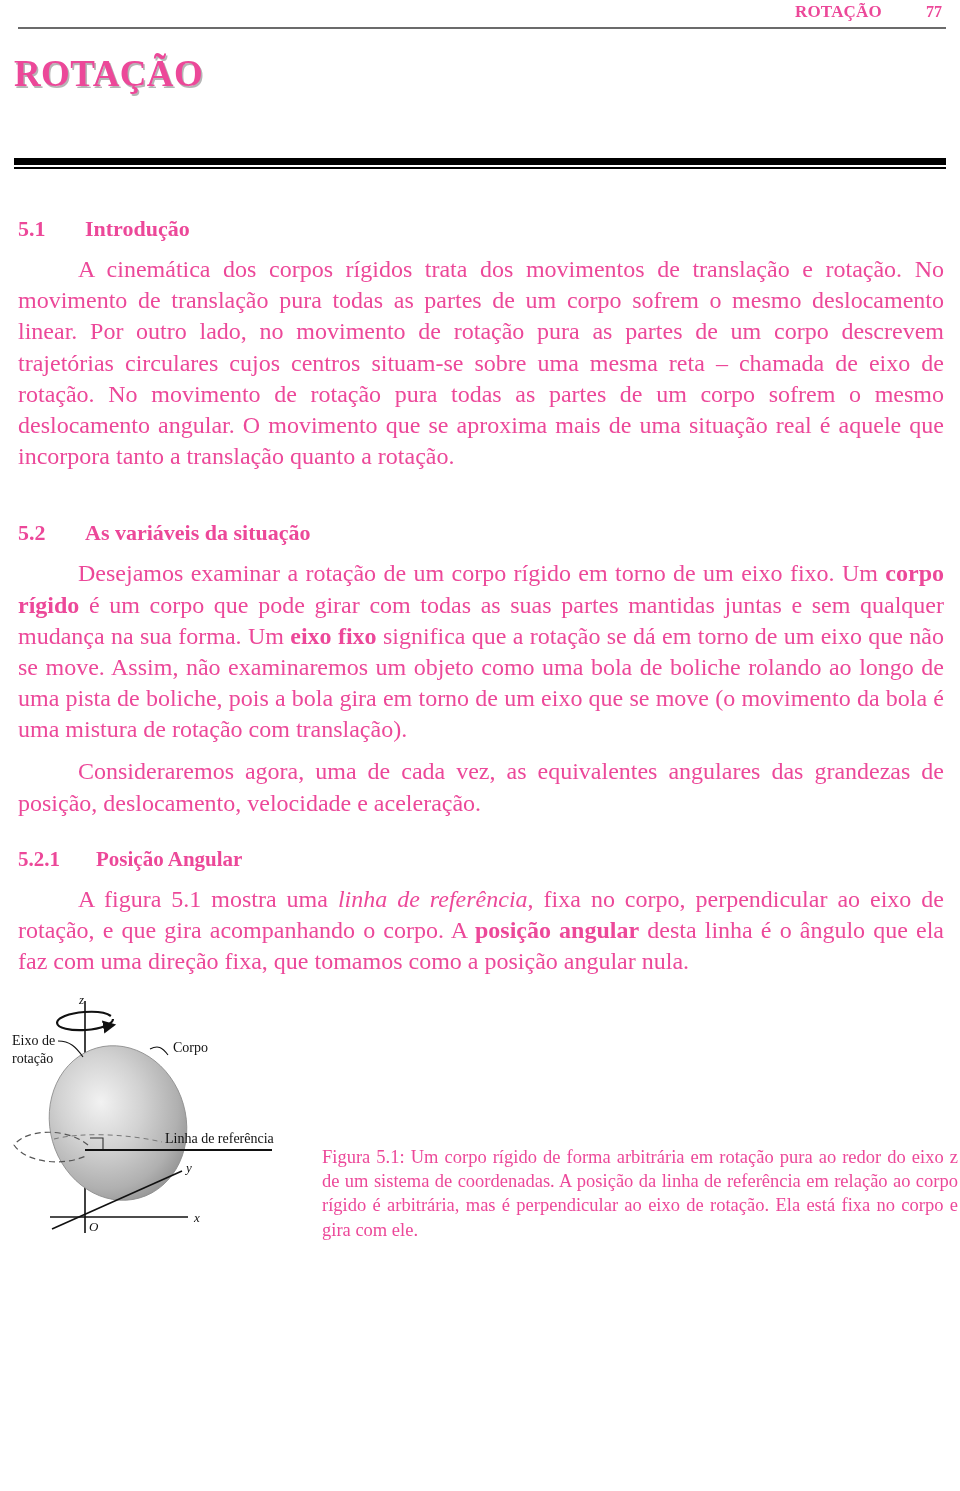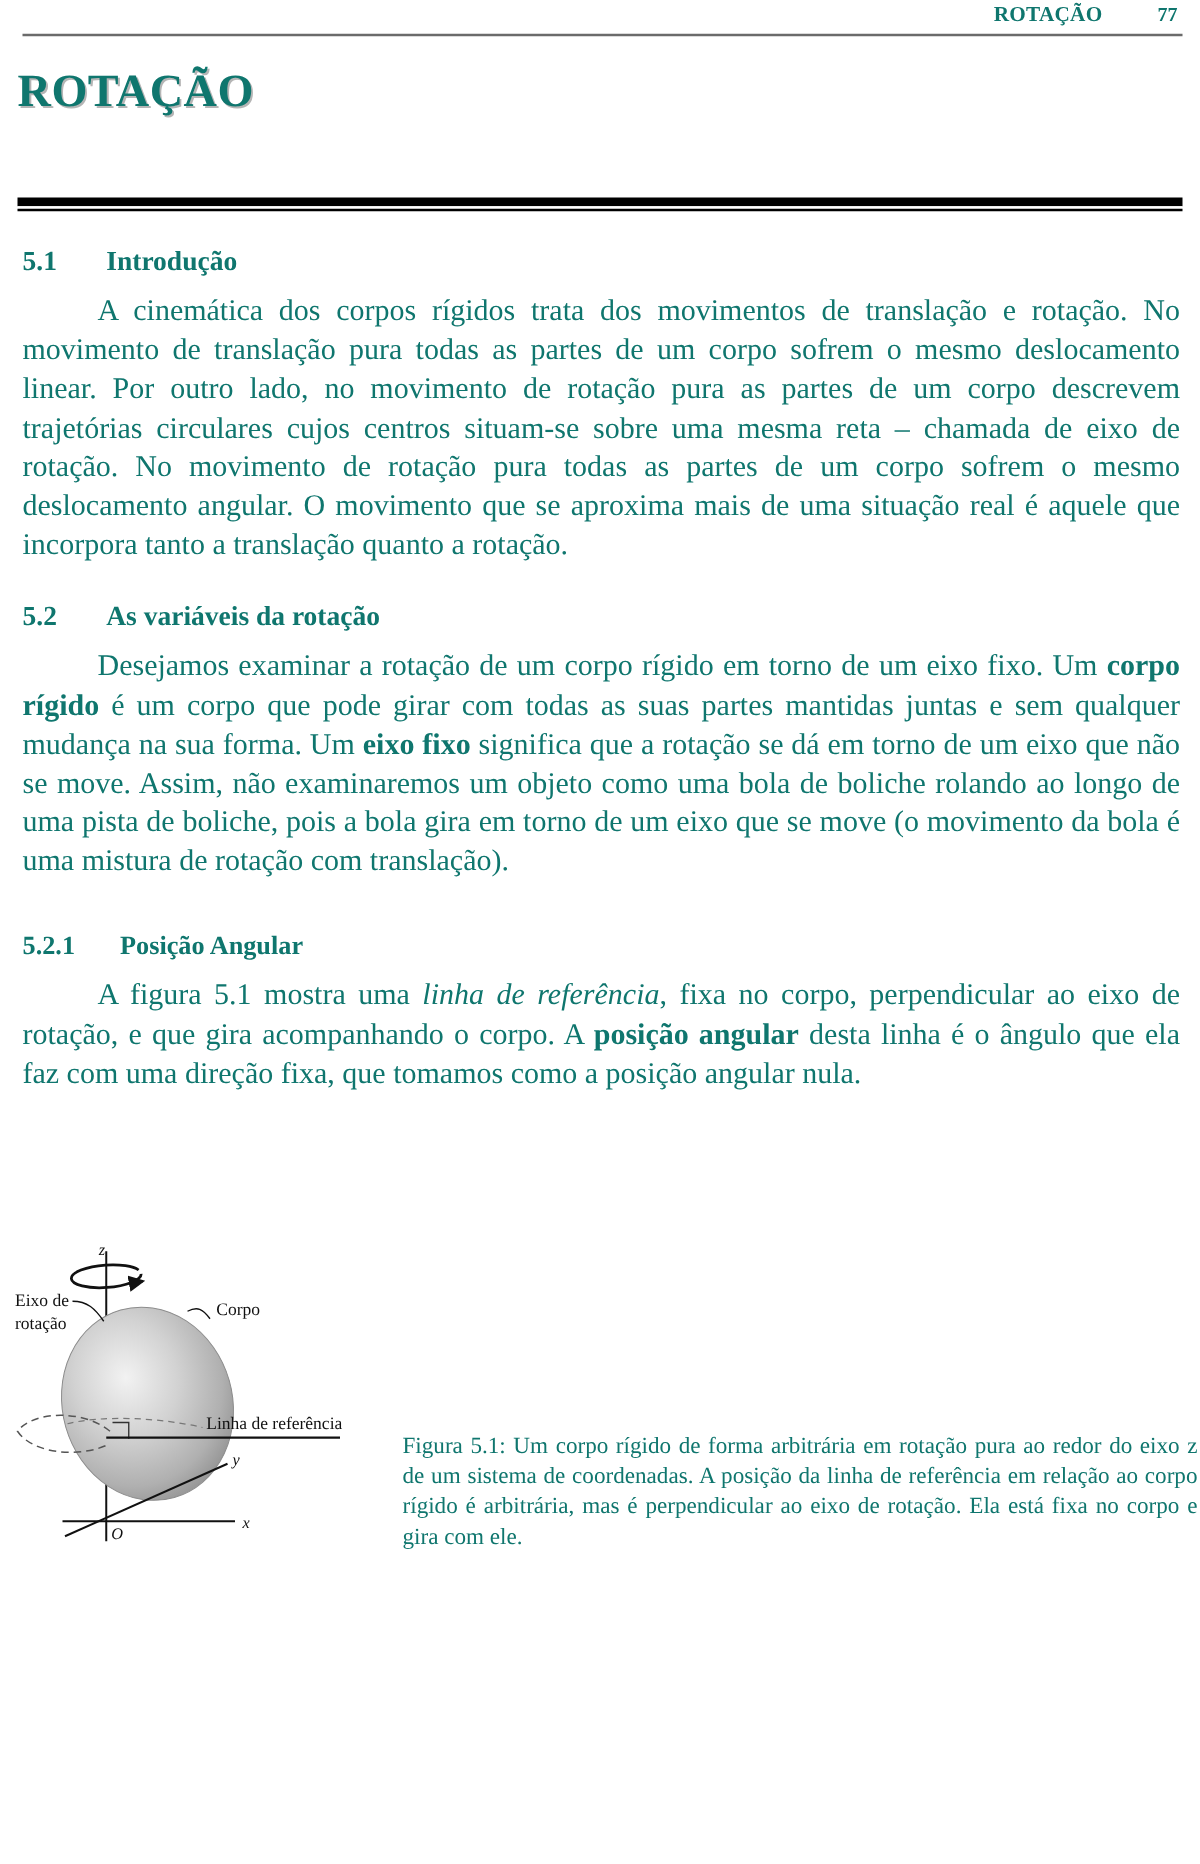--- a/index.html
+++ b/index.html
@@ -6,21 +6,21 @@
     margin: 0;
     padding: 0;
     background: #ffffff;
   }
   .page {
     position: relative;
     width: 960px;
     height: 1491px;
     background: #ffffff;
     font-family: "Liberation Serif", "DejaVu Serif", serif;
-    color: #0f766e;
+    color: #ec4899;
     overflow: hidden;
     box-sizing: border-box;
   }
 
   
   .running-header {
     position: absolute;
     left: 18px;
     right: 14px;
     top: 2px;
@@ -101,20 +101,21 @@
   h2.section-head {
     margin: 0 0 6px 0;
     font-size: 22px;
     font-weight: bold;
     display: flex;
     align-items: baseline;
   }
   h2.section-head .num {
     width: 67px;
     flex: 0 0 67px;
+    margin-top: 20px;
   }
   h2.section-head .lbl {
     flex: 1 1 auto;
   }
   h3.subsection-head {
     margin: 0 0 6px 0;
     font-size: 21px;
     font-weight: bold;
     display: flex;
     align-items: baseline;
@@ -225,26 +226,27 @@
       <span class="num">5.1</span>
       <span class="lbl">Introdução</span>
     </h2>
     <div class="sp-after-sec"></div>
     <p class="para">A cinemática dos corpos rígidos trata dos movimentos de translação e rotação. No movimento de translação pura todas as partes de um corpo sofrem o mesmo deslocamento linear. Por outro lado, no movimento de rotação pura as partes de um corpo descrevem trajetórias circulares cujos centros situam-se sobre uma mesma reta – chamada de eixo de rotação. No movimento de rotação pura todas as partes de um corpo sofrem o mesmo deslocamento angular. O movimento que se aproxima mais de uma situação real é aquele que incorpora tanto a translação quanto a rotação.</p>
 
     <div class="sp-before-sec"></div>
 
     <h2 class="section-head">
       <span class="num">5.2</span>
-      <span class="lbl">As variáveis da rotação</span>
+      <span class="lbl">As variáveis da situação</span>
     </h2>
     <div class="sp-after-sec"></div>
     <p class="para"><span>Desejamos examinar a rotação de um corpo rígido em torno de um eixo fixo. Um </span><b class="term">corpo rígido</b><span> é um corpo que pode girar com todas as suas partes mantidas juntas e sem qualquer mudança na sua forma. Um </span><b class="term">eixo fixo</b><span> significa que a rotação se dá em torno de um eixo que não se move. Assim, não examinaremos um objeto como uma bola de boliche rolando ao longo de uma pista de boliche, pois a bola gira em torno de um eixo que se move (o movimento da bola é uma mistura de rotação com translação).</span></p>
 
     <div class="sp-after-par"></div>
+    <p class="para">Consideraremos agora, uma de cada vez, as equivalentes angulares das grandezas de posição, deslocamento, velocidade e aceleração.</p>
 
     <div class="sp-before-sec"></div>
 
     <h3 class="subsection-head">
       <span class="num">5.2.1</span>
       <span class="lbl">Posição Angular</span>
     </h3>
     <div class="sp-after-sec"></div>
     <p class="para"><span>A figura 5.1 mostra uma </span><i class="em">linha de referência</i><span>, fixa no corpo, perpendicular ao eixo de rotação, e que gira acompanhando o corpo. A </span><b class="term">posição angular</b><span> desta linha é o ângulo que ela faz com uma direção fixa, que tomamos como a posição angular nula.</span></p>
   </div>

